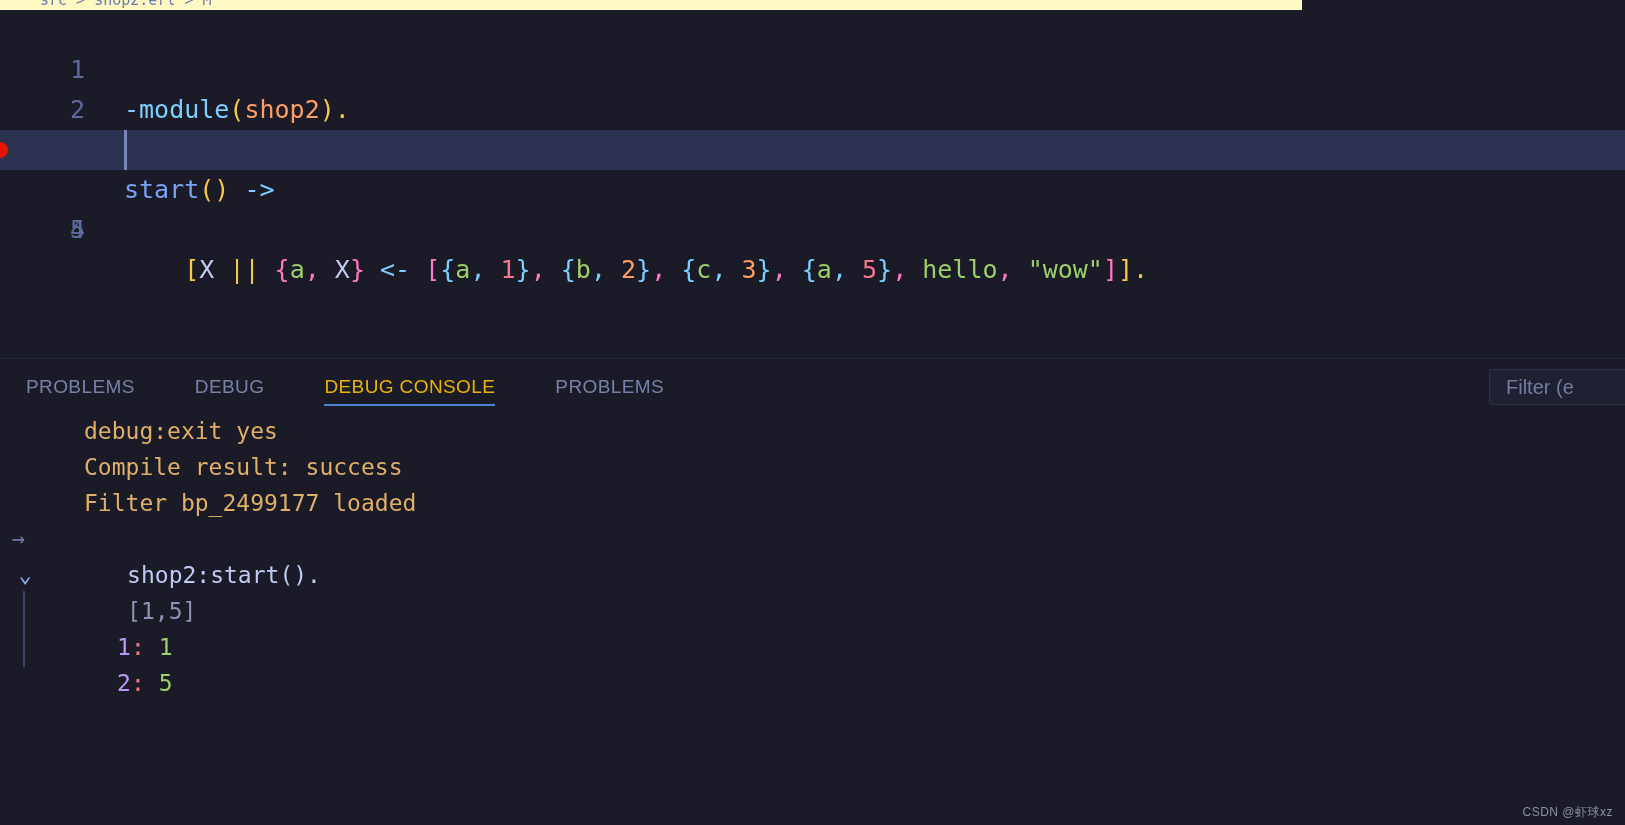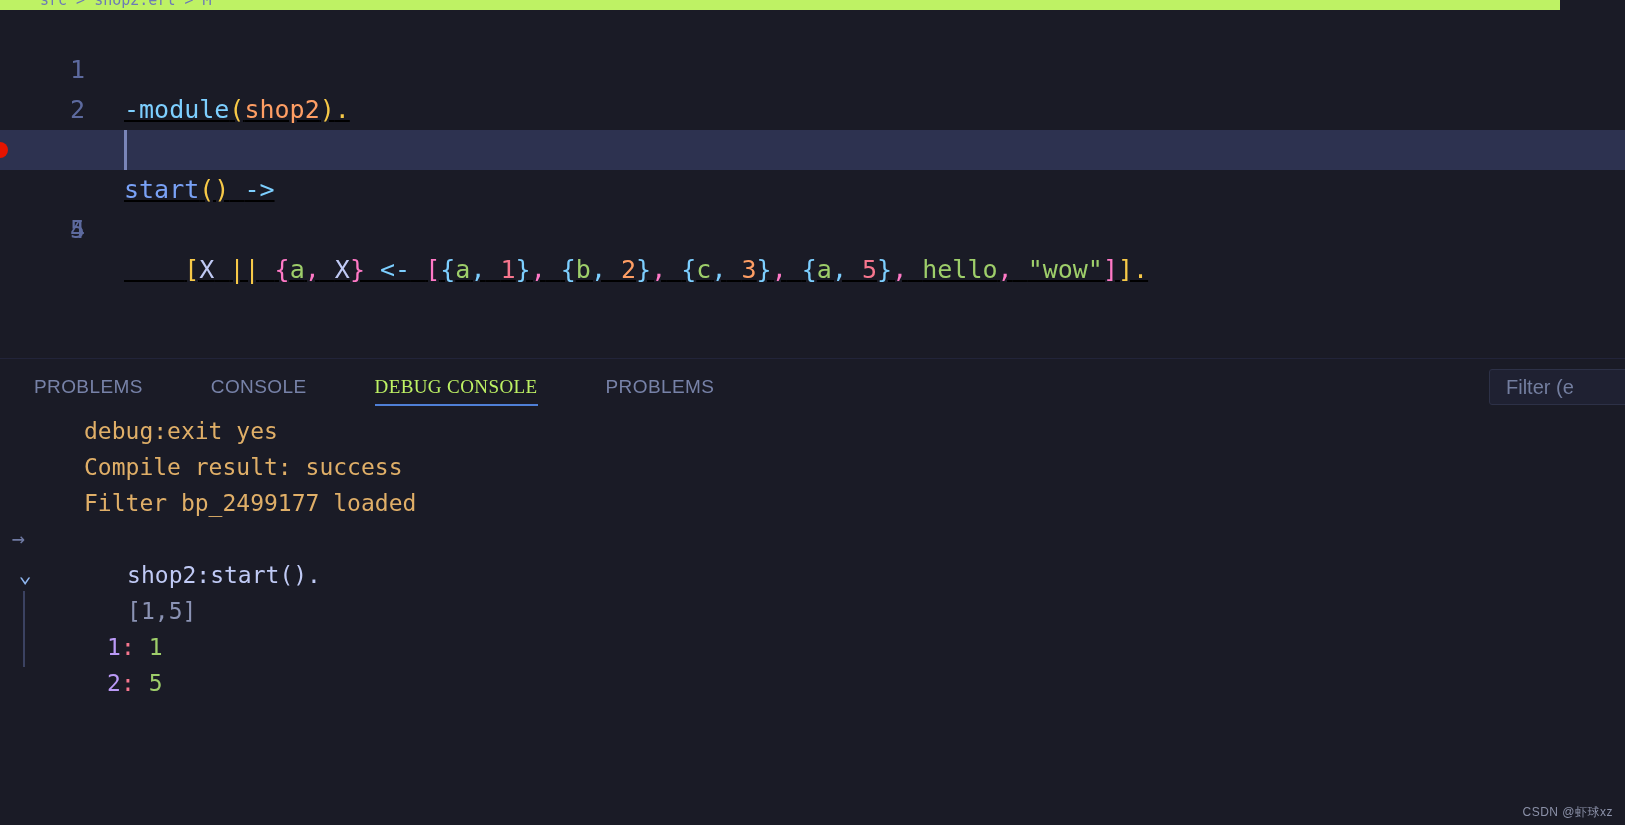--- a/index.html
+++ b/index.html
@@ -12,23 +12,23 @@
     height: 825px;
     overflow: hidden;
     font-family: "DejaVu Sans Mono", monospace;
     position: relative;
   }
 
   
   .breadcrumb-strip {
     position: absolute;
     left: 0; top: 0;
-    width: 1560px;
+    width: 1302px;
     height: 10px;
-    background: #bef264;
+    background: #fef9c3;
     overflow: hidden;
   }
   .breadcrumb-strip .crumbs {
     position: absolute;
     left: 40px;
     top: -9px;
     font-size: 15px;
     color: #6d7ab5;
     white-space: nowrap;
     font-family: "DejaVu Sans Mono", monospace;
@@ -78,21 +78,20 @@
     left: 0;
     width: 85px;
     text-align: right;
     color: #5d6a9e;
     font-size: 25px;
   }
   .ltext {
     position: absolute;
     left: 124px;
     white-space: pre;
-    text-decoration: underline;
   }
 
   
   .c-attr   { color: #7dcfff; }
   .c-paren  { color: #f7c948; }
   .c-atomO  { color: #ff9e64; }
   .c-dot    { color: #f7c948; }
   .c-brkP   { color: #ff79c6; }
   .c-brkC   { color: #7dcfff; }
   .c-brkY   { color: #f7c948; }
@@ -116,42 +115,41 @@
     height: 467px;
     background: #1a1b26;
   }
   .panel-header {
     position: relative;
     height: 55px;
     border-top: 1px solid #22243a;
   }
   .tabs {
     position: absolute;
-    left: 34px;
+    left: 26px;
     top: 0;
     height: 55px;
     display: flex;
     align-items: center;
-    gap: 16px;
+    gap: 8px;
   }
   .tab {
     font-family: "Liberation Sans", sans-serif;
     font-size: 19px;
     letter-spacing: .4px;
     color: #7782a8;
     padding: 0 26px 0 0;
     margin-right: 26px;
     height: 55px;
     line-height: 55px;
     position: relative;
     cursor: default;
   }
   .tab.active {
-    color: #bef264;
-    font-family: Liberation Serif, serif;
+    color: #eab308;
   }
   .tab.active::after {
     content: "";
     position: absolute;
     left: 0;
     right: 26px;
     bottom: 8px;
     height: 2px;
     background: #4f7fd6;
   }
@@ -214,21 +212,21 @@
     cursor: pointer;
   }
   .out-amber { color: #e0af68; margin-left: 40px; }
   .echo { color: #c0caf5; }
   .result-val { color: #8b93b4; }
   .child-line {
     position: relative;
     height: 36px;
     line-height: 36px;
     white-space: pre;
-    padding-left: 24px;
+    padding-left: 34px;
   }
   .child-line::before {
     content: "";
     position: absolute;
     left: 23px;
     top: -2px;
     bottom: -2px;
     width: 2px;
     background: #3b4261;
   }
@@ -282,21 +280,21 @@
     <span class="ltext"></span>
   </div>
 
 </div>
 
 <div class="panel">
 
   <div class="panel-header">
     <div class="tabs">
       <div class="tab">PROBLEMS</div>
-      <div class="tab">CONSOLE</div>
+      <div class="tab">DEBUG</div>
       <div class="tab active">DEBUG CONSOLE</div>
       <div class="tab">PROBLEMS</div>
     </div>
     <div class="filter-box">
       <span class="ph">Filter (e</span>
     </div>
   </div>
 
   <div class="console">
 

